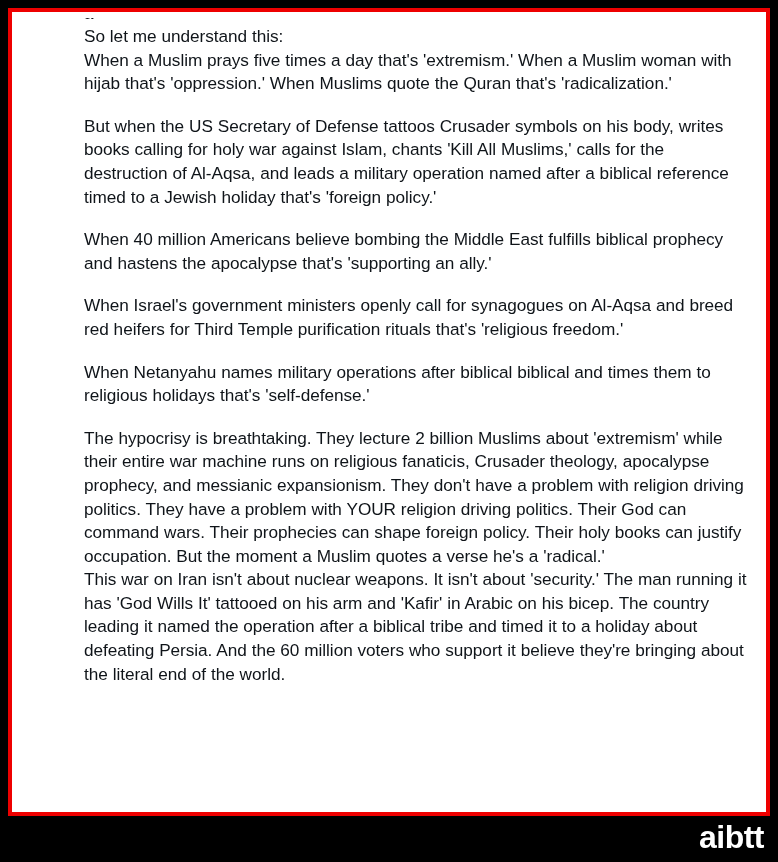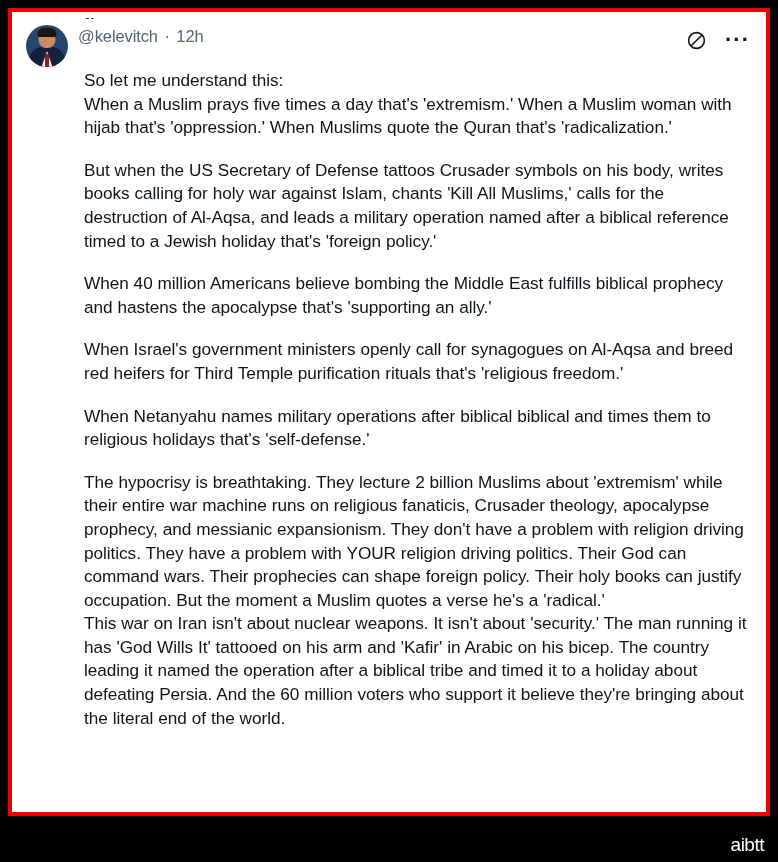--- a/index.html
+++ b/index.html
@@ -182,64 +182,38 @@
     margin: 0 0 19px 0;
   }
   .post-body p:last-child { margin-bottom: 8px; }
   .post-body p.tight { margin-bottom: 0; }
 
   .watermark {
     position: absolute;
     right: 14px;
     bottom: 6px;
     color: #ffffff;
-    font-size: 19px;
-    font-weight: 400;
+    font-size: 32px;
+    font-weight: 700;
     letter-spacing: -0.5px;
     font-family: "Liberation Sans", sans-serif;
   }
 </style>
 </head>
 <body>
 
 <div id="screenshot">
 
   <div class="post-frame">
     <div class="post-inner">
 
       <div class="clipped-top">
         <span class="ghost">a</span>
       </div>
 
-      <div class="post-header">
-
-        <div class="avatar">
-          <div class="body"></div>
-          <div class="shirt"></div>
-          <div class="tie"></div>
-          <div class="face"></div>
-          <div class="hair"></div>
-        </div>
-
-        <div class="header-text">
-          <span class="handle">@kelevitch</span>
-          <span class="dot">·</span>
-          <span class="time">12h</span>
-        </div>
-
-        <div class="header-actions">
-          <div class="icon-btn">
-            <svg width="21" height="21" viewBox="0 0 24 24" fill="none" stroke="currentColor" stroke-width="1.8">
-              <circle cx="12" cy="12" r="9"></circle>
-              <line x1="6" y1="18" x2="18" y2="6"></line>
-            </svg>
-          </div>
-          <div class="more-dots">···</div>
-        </div>
-      </div>
 
       <div class="post-body">
         <p class="tight">So let me understand this:</p>
         <p>When a Muslim prays five times a day that's 'extremism.' When a Muslim woman with hijab that's 'oppression.' When Muslims quote the Quran that's 'radicalization.'</p>
         <p>But when the US Secretary of Defense tattoos Crusader symbols on his body, writes books calling for holy war against Islam, chants 'Kill All Muslims,' calls for the destruction of Al-Aqsa, and leads a military operation named after a biblical reference timed to a Jewish holiday that's 'foreign policy.'</p>
         <p>When 40 million Americans believe bombing the Middle East fulfills biblical prophecy and hastens the apocalypse that's 'supporting an ally.'</p>
         <p>When Israel's government ministers openly call for synagogues on Al-Aqsa and breed red heifers for Third Temple purification rituals that's 'religious freedom.'</p>
         <p>When Netanyahu names military operations after biblical biblical and times them to religious holidays that's 'self-defense.'</p>
         <p class="tight">The hypocrisy is breathtaking. They lecture 2 billion Muslims about 'extremism' while their entire war machine runs on religious fanaticis, Crusader theology, apocalypse prophecy, and messianic expansionism. They don't have a problem with religion driving politics. They have a problem with YOUR religion driving politics. Their God can command wars. Their prophecies can shape foreign policy. Their holy books can justify occupation. But the moment a Muslim quotes a verse he's a 'radical.'</p>
         <p>This war on Iran isn't about nuclear weapons. It isn't about 'security.' The man running it has 'God Wills It' tattooed on his arm and 'Kafir' in Arabic on his bicep. The country leading it named the operation after a biblical tribe and timed it to a holiday about defeating Persia. And the 60 million voters who support it believe they're bringing about the literal end of the world.</p>

